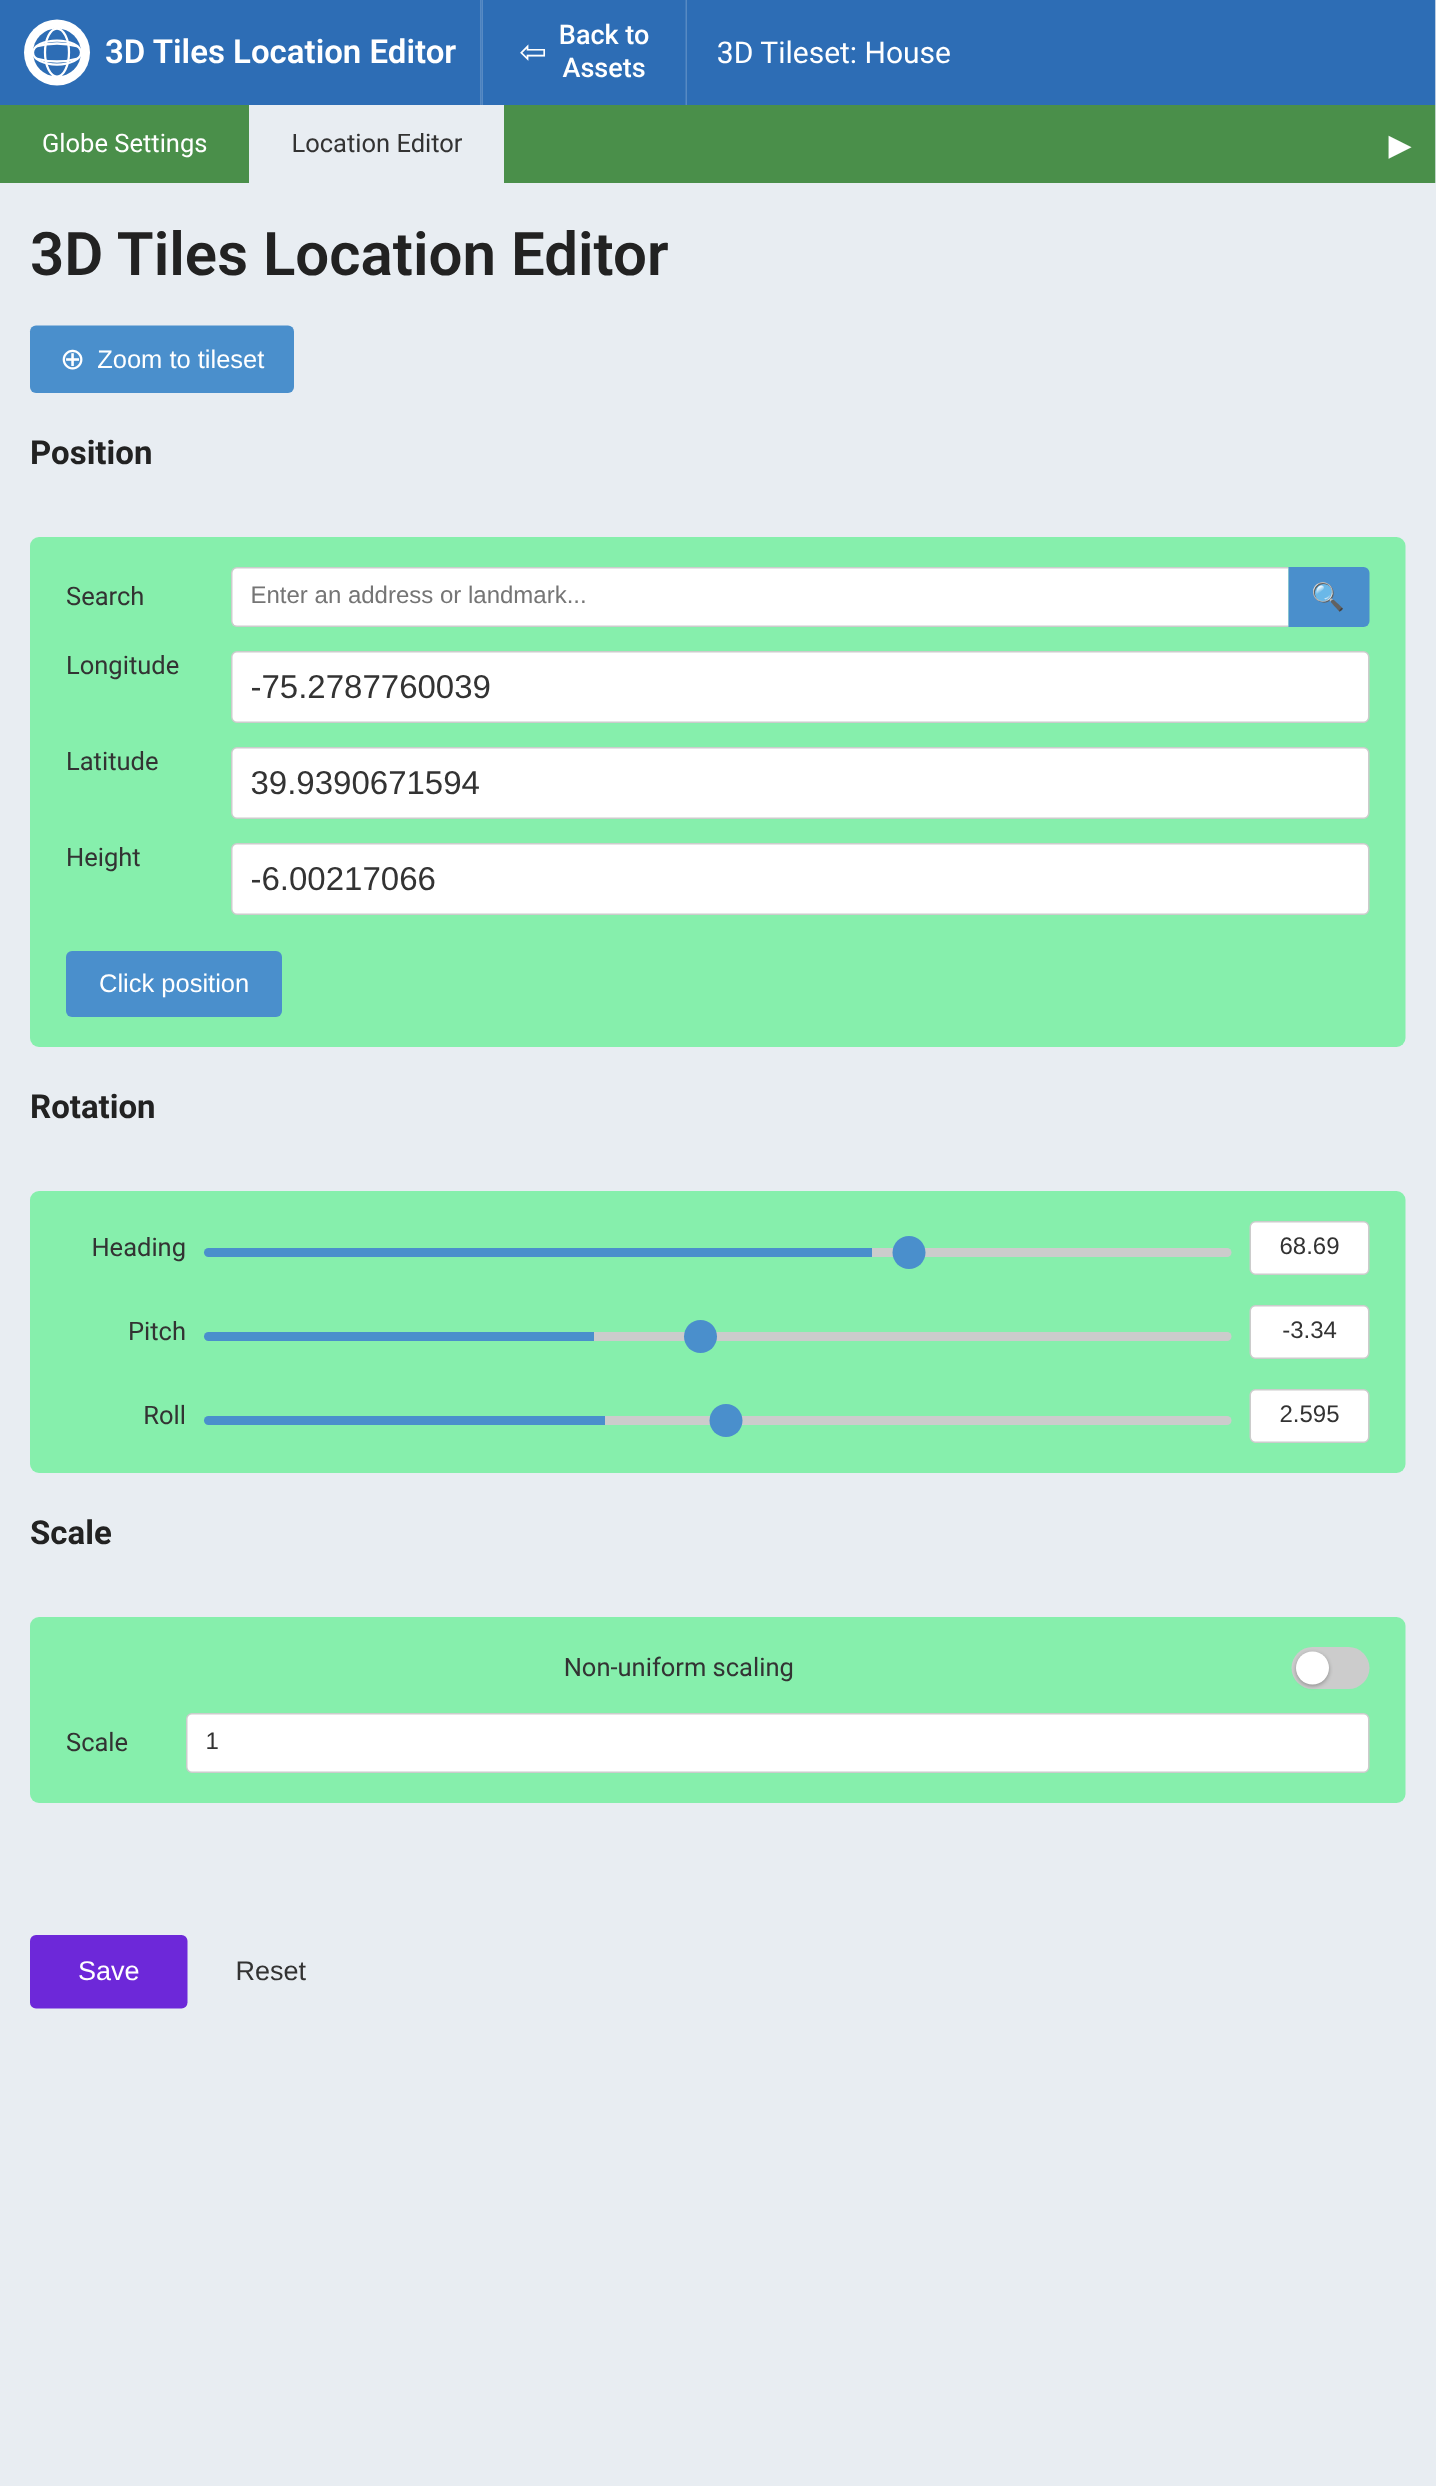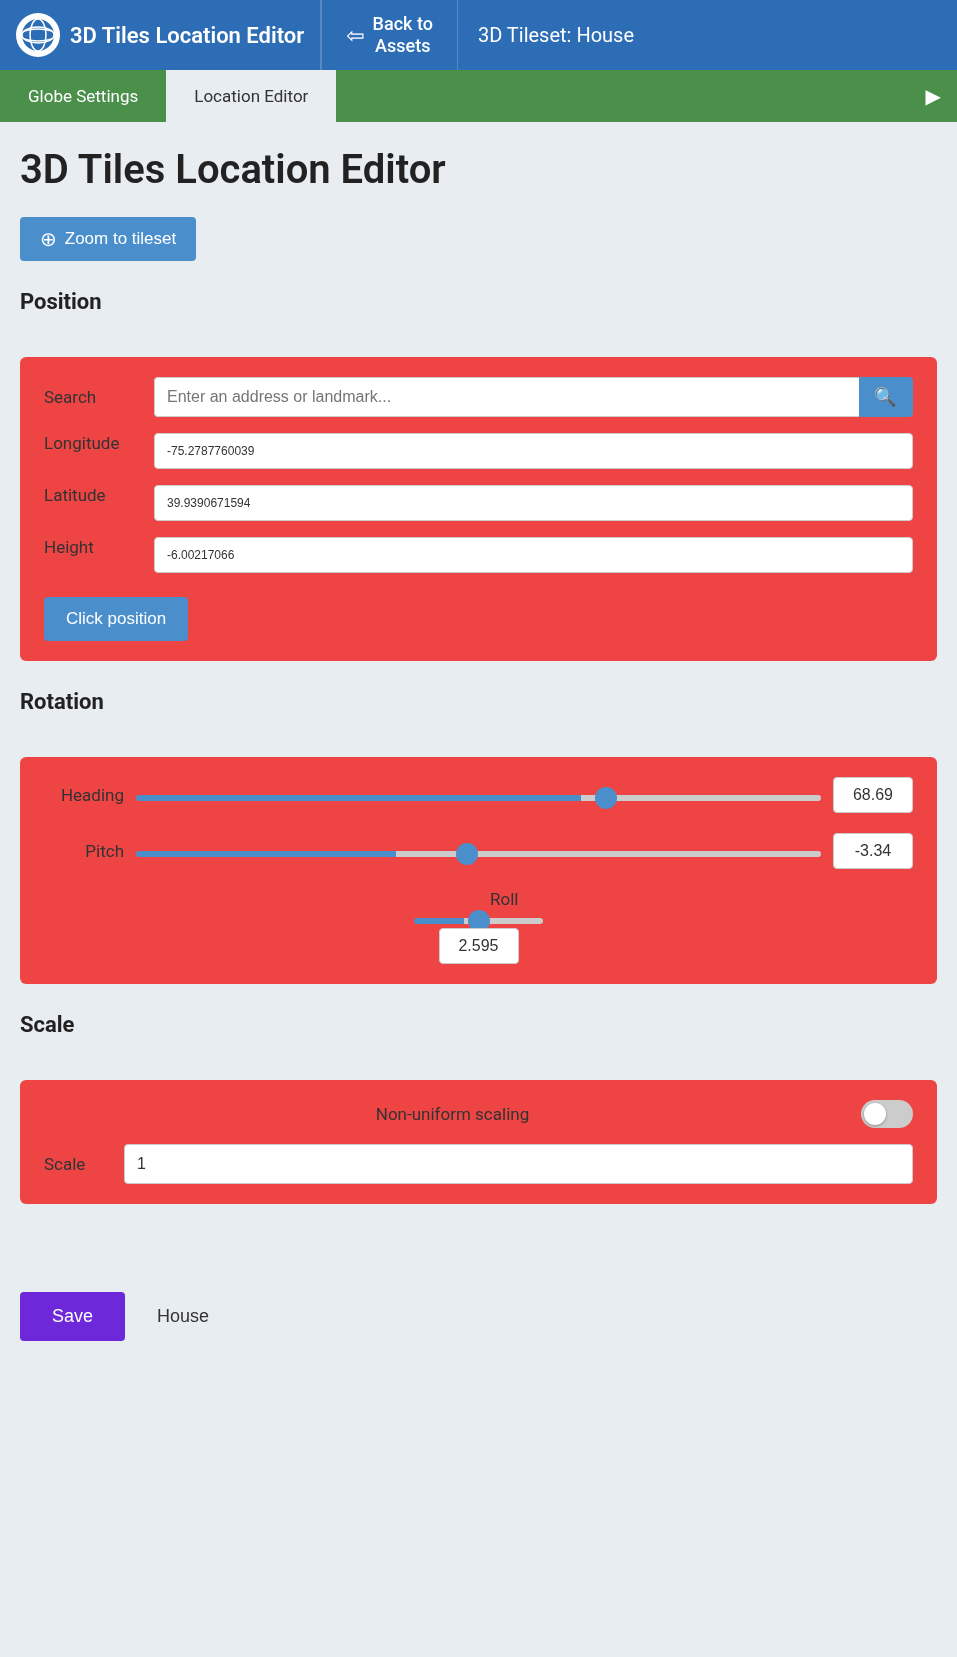--- a/index.html
+++ b/index.html
@@ -137,21 +137,21 @@
     
     .section-title {
       font-size: 22px;
       font-weight: 700;
       color: #222;
       margin-bottom: 12px;
     }
 
     
     .card {
-      background: #ef4444;
+      background: #86efac;
       border-radius: 6px;
       padding: 20px 24px;
       margin-bottom: 28px;
       margin-top: 43px;
     }
 
     
     .form-row {
       display: flex;
       align-items: flex-start;
@@ -163,21 +163,21 @@
       font-size: 17px;
       color: #333;
       font-weight: 400;
       flex-shrink: 0;
     }
     .form-input {
       flex: 1;
       border: 1.5px solid #ccc;
       border-radius: 4px;
       padding: 10px 12px;
-      font-size: 12px;
+      font-size: 22px;
       color: #333;
       outline: none;
     }
 
     
     .search-row {
       display: flex;
       align-items: center;
       margin-bottom: 16px;
     }
@@ -227,21 +227,21 @@
       cursor: pointer;
       margin-top: 8px;
     }
 
     
     .slider-row {
       display: flex;
       align-items: center;
       margin-bottom: 20px;
     }
-    .slider-row:last-child { margin-bottom: 0; flex-direction: column; }
+    .slider-row:last-child { margin-bottom: 0; }
     .slider-label {
       width: 80px;
       font-size: 17px;
       color: #333;
       font-weight: 400;
       flex-shrink: 0;
       text-align: right;
     }
     .slider-track-wrap {
       flex: 1;
@@ -502,14 +502,14 @@
       <span class="scale-input-label">Scale</span>
       <input class="scale-input" type="text" value="1" style="">
     </div>
 
   </div>
 
 </div>
 
 <div class="bottom-bar">
   <button class="save-btn">Save</button>
-  <button class="reset-btn">House</button>
+  <button class="reset-btn">Reset</button>
 </div>
 
 </body></html>

